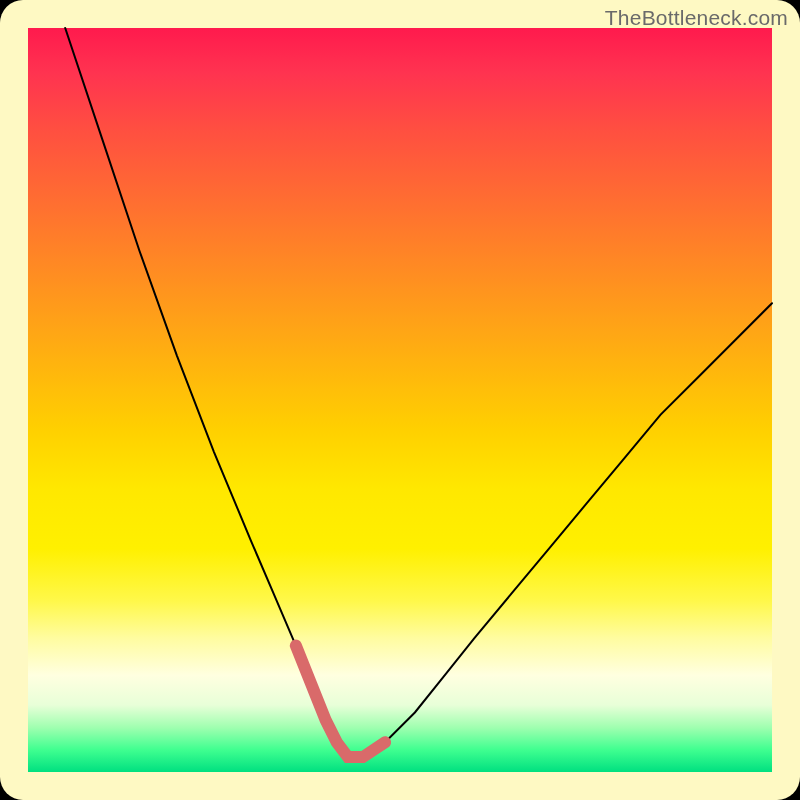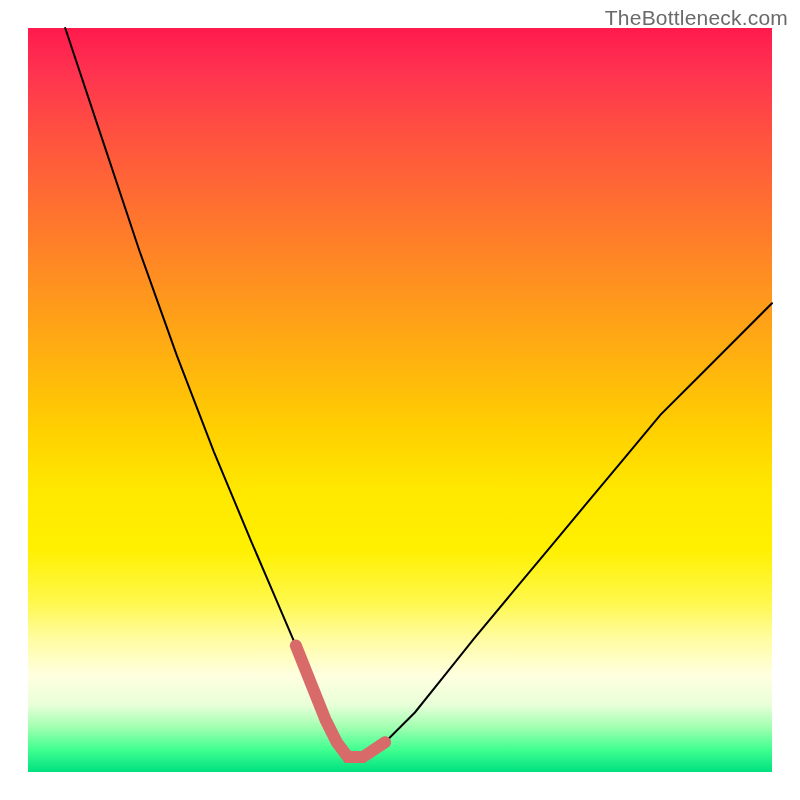--- a/index.html
+++ b/index.html
@@ -1,21 +1,22 @@
 <!DOCTYPE html>
 <html><head>
 <meta charset="utf-8">
 <style>
   * { margin: 0; padding: 0; box-sizing: border-box; }
   html, body { width: 800px; height: 800px; overflow: hidden; background: #000; }
   .frame {
     position: relative;
     width: 800px;
     height: 800px;
-    background: #ffffff;
+    background: #fef9c3;
+    border-radius: 23px;
   }
   .plot-area {
     position: absolute;
     left: 28px;
     top: 28px;
     width: 744px;
     height: 744px;
     background: linear-gradient(to bottom,
       #ff1a4d 0%,
       #ff3350 6%,

